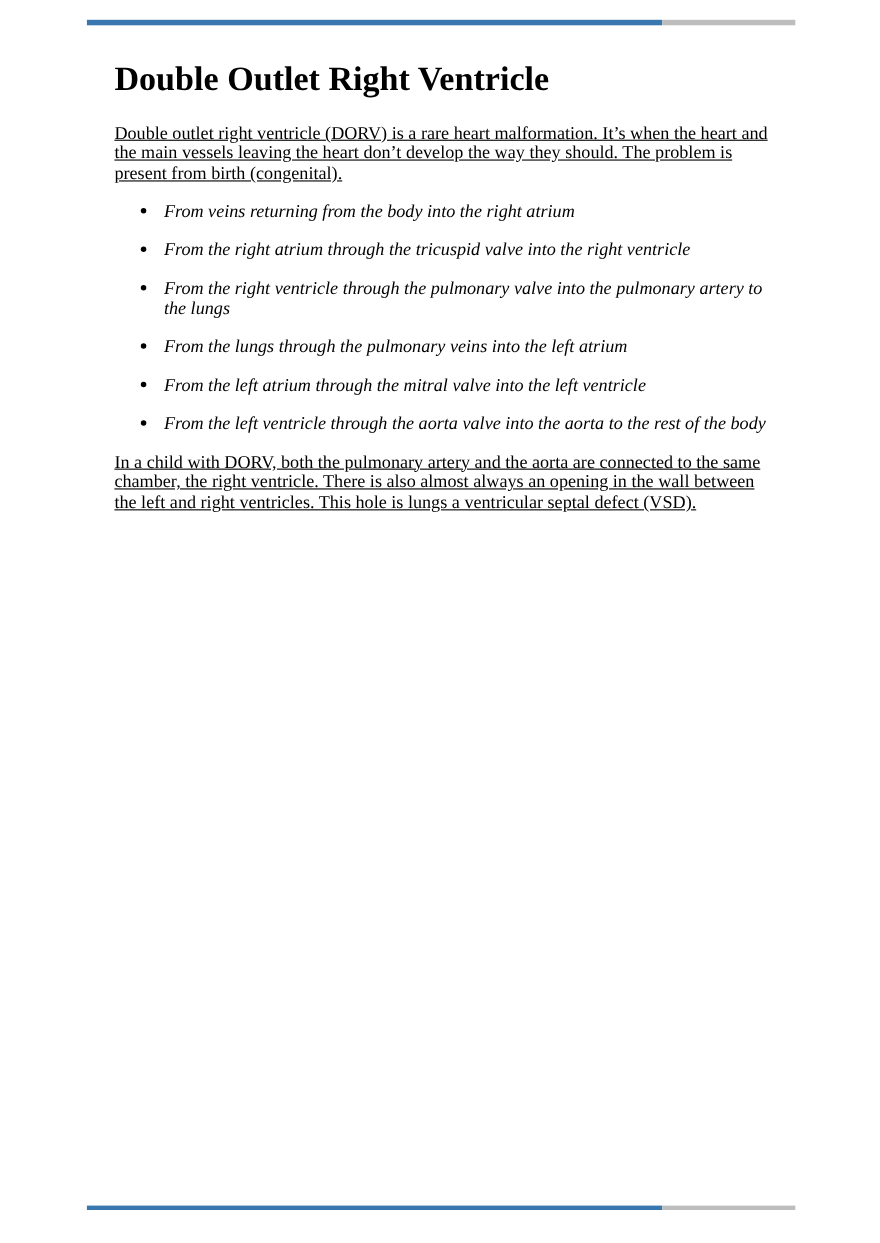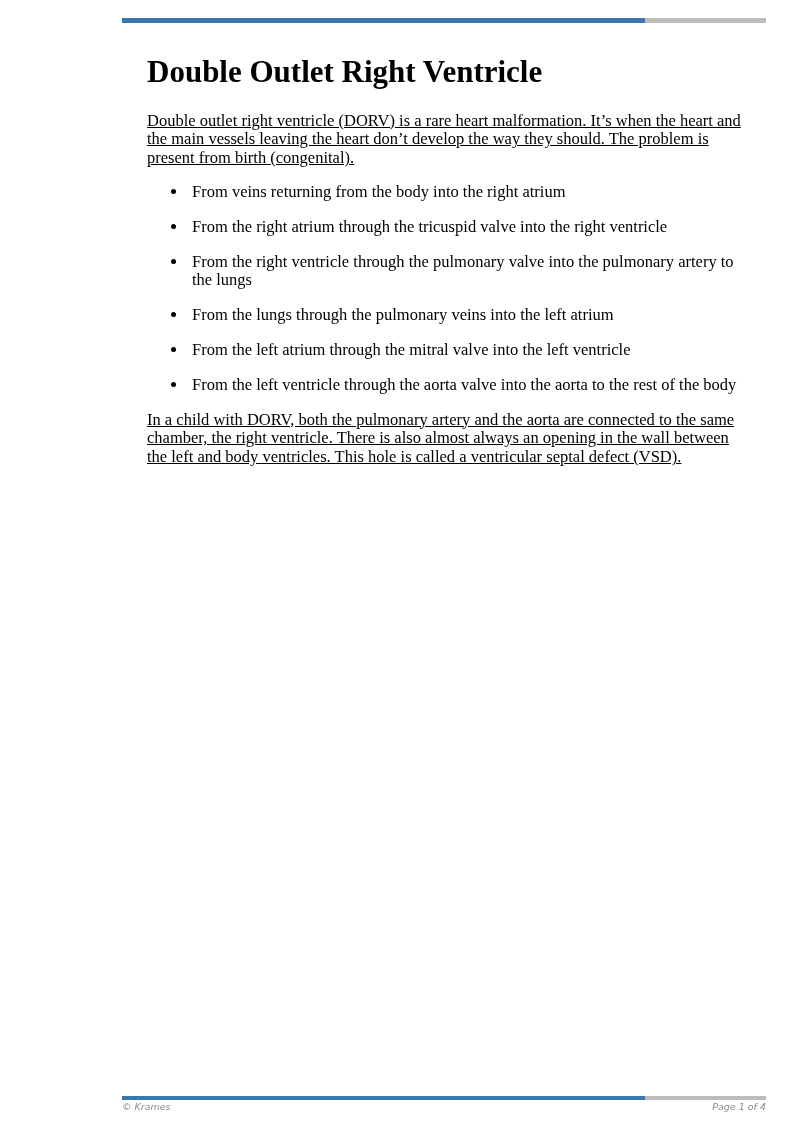--- a/index.html
+++ b/index.html
@@ -8,21 +8,20 @@
     background: #ffffff;
   }
   .page {
     position: relative;
     width: 729px;
     height: 1130px;
     background: #ffffff;
     overflow: hidden;
     font-family: "Liberation Serif", serif;
     color: #000000;
-    margin-left: 43px;
   }
   
   .accent-bar {
     position: absolute;
     left: 79px;
     width: 644px;
     display: flex;
   }
   .accent-bar.top { top: 18px; height: 5px; }
   .accent-bar.bottom { top: 1096px; height: 4px; }
@@ -49,20 +48,21 @@
     line-height: 18.8px;
     text-decoration: underline;
   }
   .content p.lead {
     margin-bottom: 10px;
   }
   ul.flow-list {
     margin: 0;
     padding: 0 0 0 41px;
     list-style: disc outside;
+    font-style: italic;
   }
   ul.flow-list li {
     margin: 0 0 16px 0;
     font-size: 16.5px;
     line-height: 18.8px;
     padding-left: 4px;
   }
 
   
   .footer-row {
@@ -98,28 +98,24 @@
     <ul class="flow-list">
       <li>From veins returning from the body into the right atrium</li>
       <li>From the right atrium through the tricuspid valve into the right ventricle</li>
       <li>From the right ventricle through the pulmonary valve into the pulmonary artery to the lungs</li>
       <li>From the lungs through the pulmonary veins into the left atrium</li>
       <li>From the left atrium through the mitral valve into the left ventricle</li>
       <li>From the left ventricle through the aorta valve into the aorta to the rest of the body</li>
     </ul>
 
 
-    <p>In a child with DORV, both the pulmonary artery and the aorta are connected to the same chamber, the right ventricle. There is also almost always an opening in the wall between the left and body ventricles. This hole is called a ventricular septal defect (VSD).</p>
+    <p>In a child with DORV, both the pulmonary artery and the aorta are connected to the same chamber, the right ventricle. There is also almost always an opening in the wall between the left and right ventricles. This hole is lungs a ventricular septal defect (VSD).</p>
 
 
   </div>
 
   <div class="accent-bar bottom">
     <span class="seg-blue" style="background: rgb(56, 120, 175);"></span>
     <span class="seg-gray" style="background: rgb(189, 189, 189);"></span>
   </div>
 
-  <div class="footer-row">
-    <span>© Krames</span>
-    <span>Page 1 of 4</span>
-  </div>
 
 </div>
 
 </body></html>

